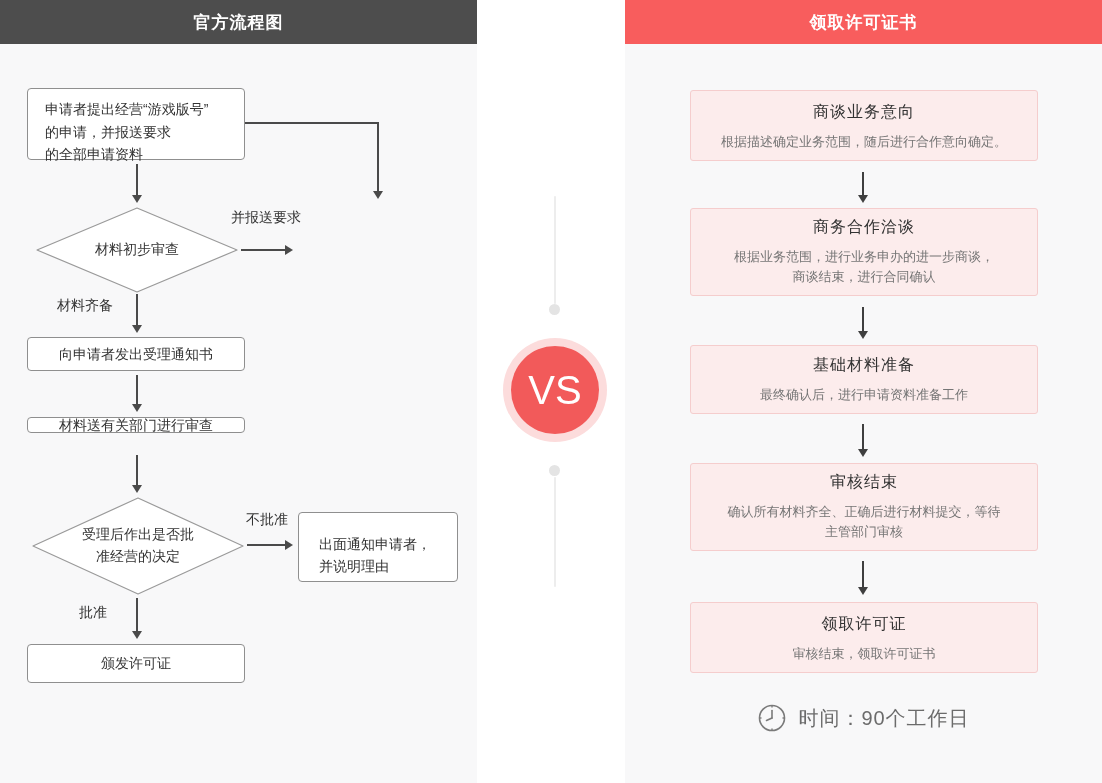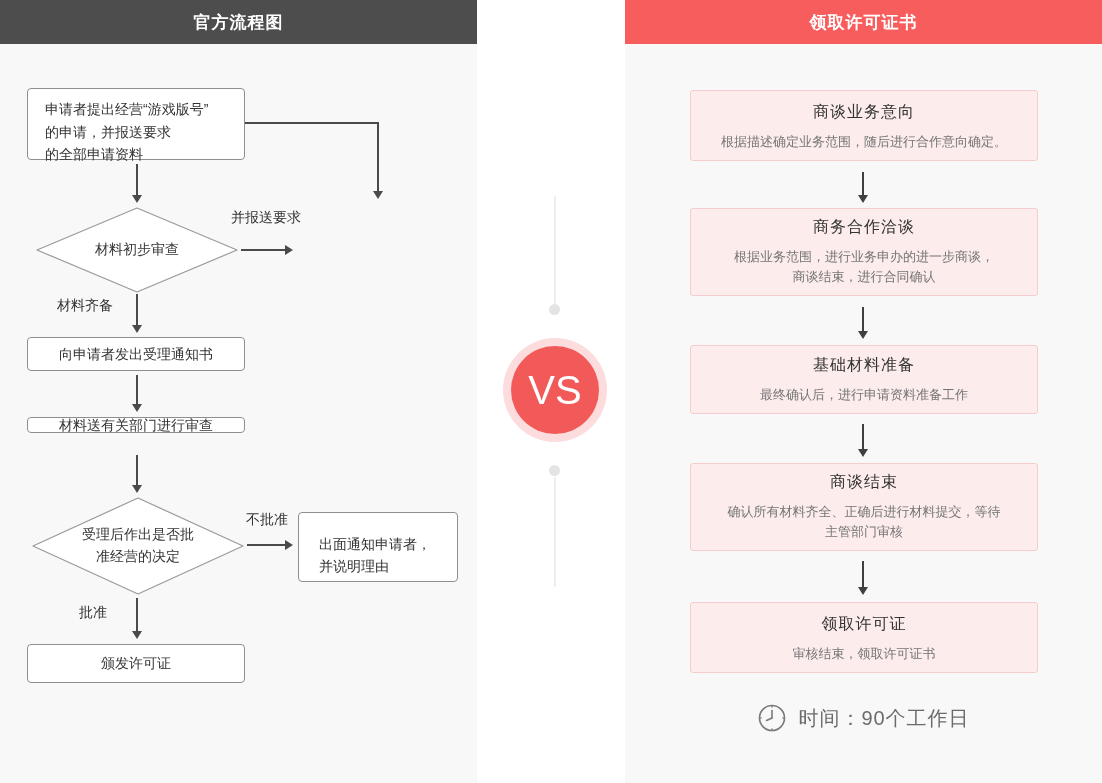--- a/index.html
+++ b/index.html
@@ -162,21 +162,21 @@
   </div>
   <div class="step-arrow" style="top:307px; height:29px;"></div>
 
   <div class="step-box" style="top:345px; height:69px;">
     <div class="step-title">基础材料准备</div>
     <div class="step-desc">最终确认后，进行申请资料准备工作</div>
   </div>
   <div class="step-arrow" style="top:424px; height:30px;"></div>
 
   <div class="step-box" style="top:463px; height:88px;">
-    <div class="step-title">商谈结束</div>
+    <div class="step-title">审核结束</div>
     <div class="step-desc">确认所有材料齐全、正确后进行材料提交，等待
 主管部门审核</div>
   </div>
   <div class="step-arrow" style="top:561px; height:31px;"></div>
 
   <div class="step-box" style="top:602px; height:71px;">
     <div class="step-title">领取许可证</div>
     <div class="step-desc">审核结束，领取许可证书</div>
   </div>
 

